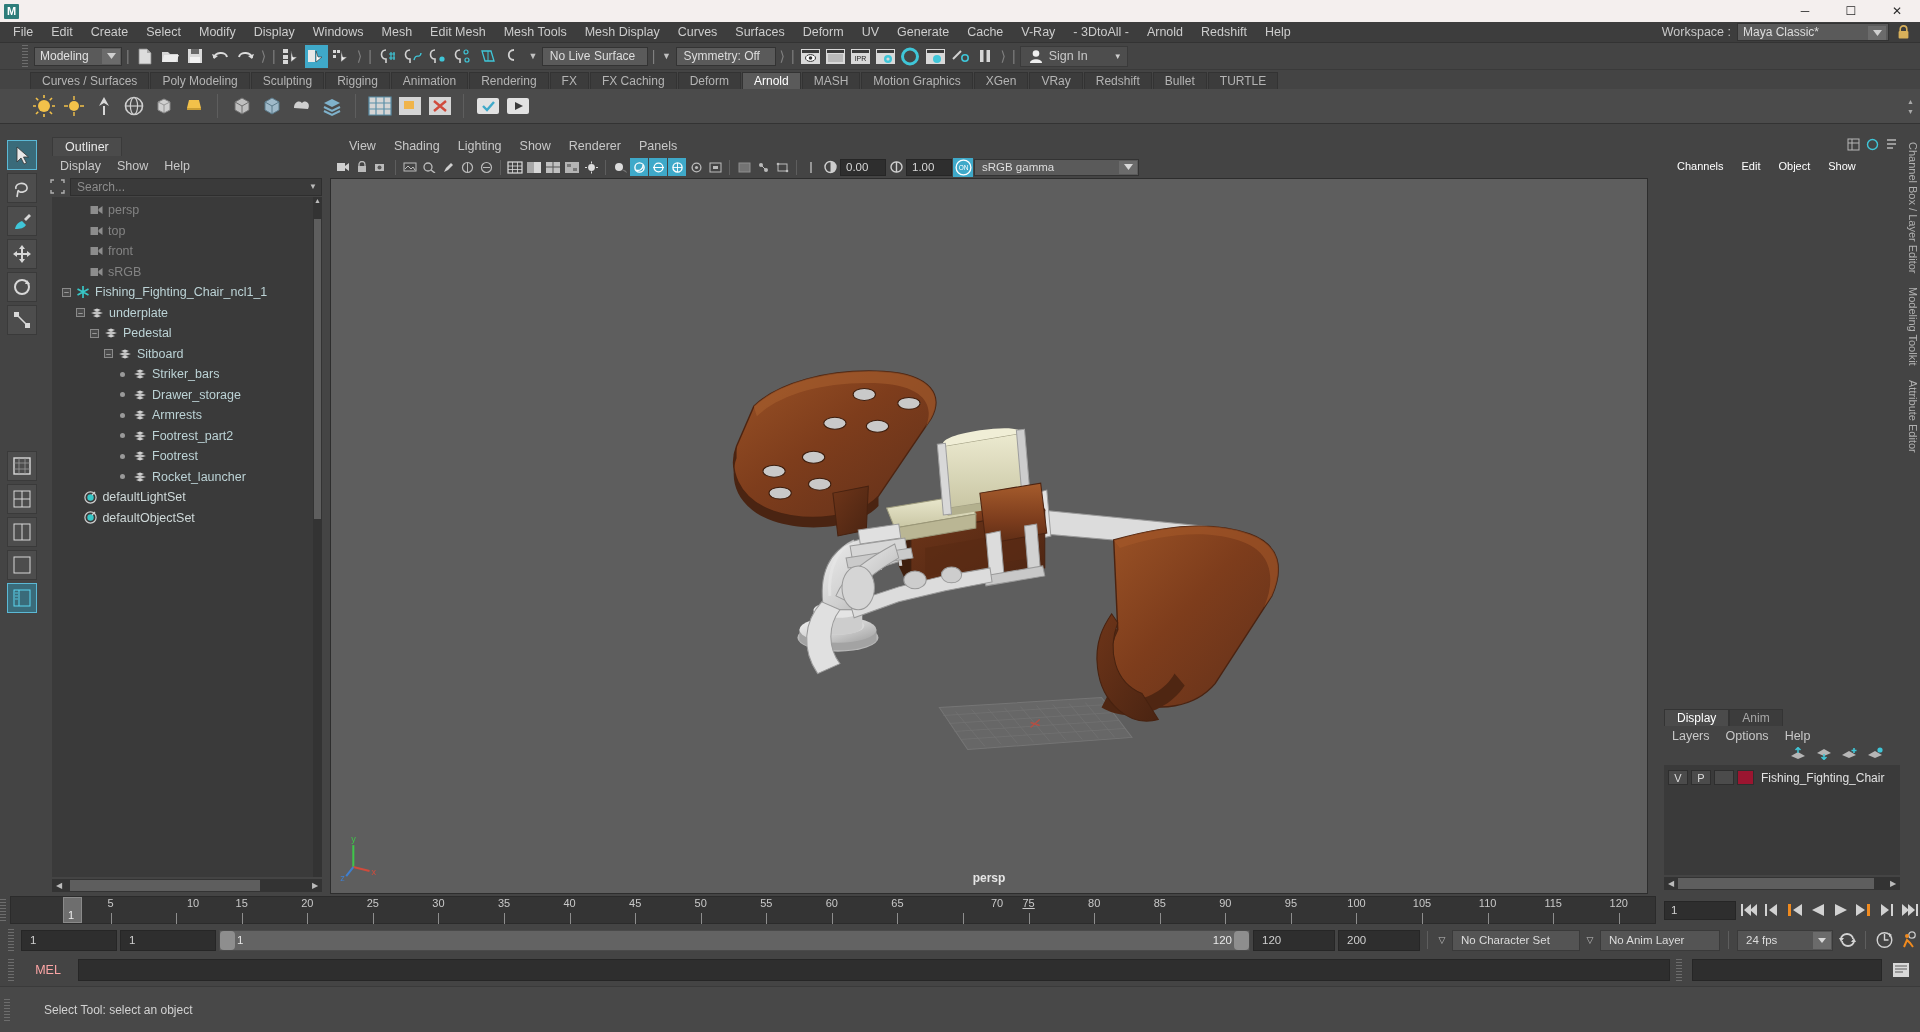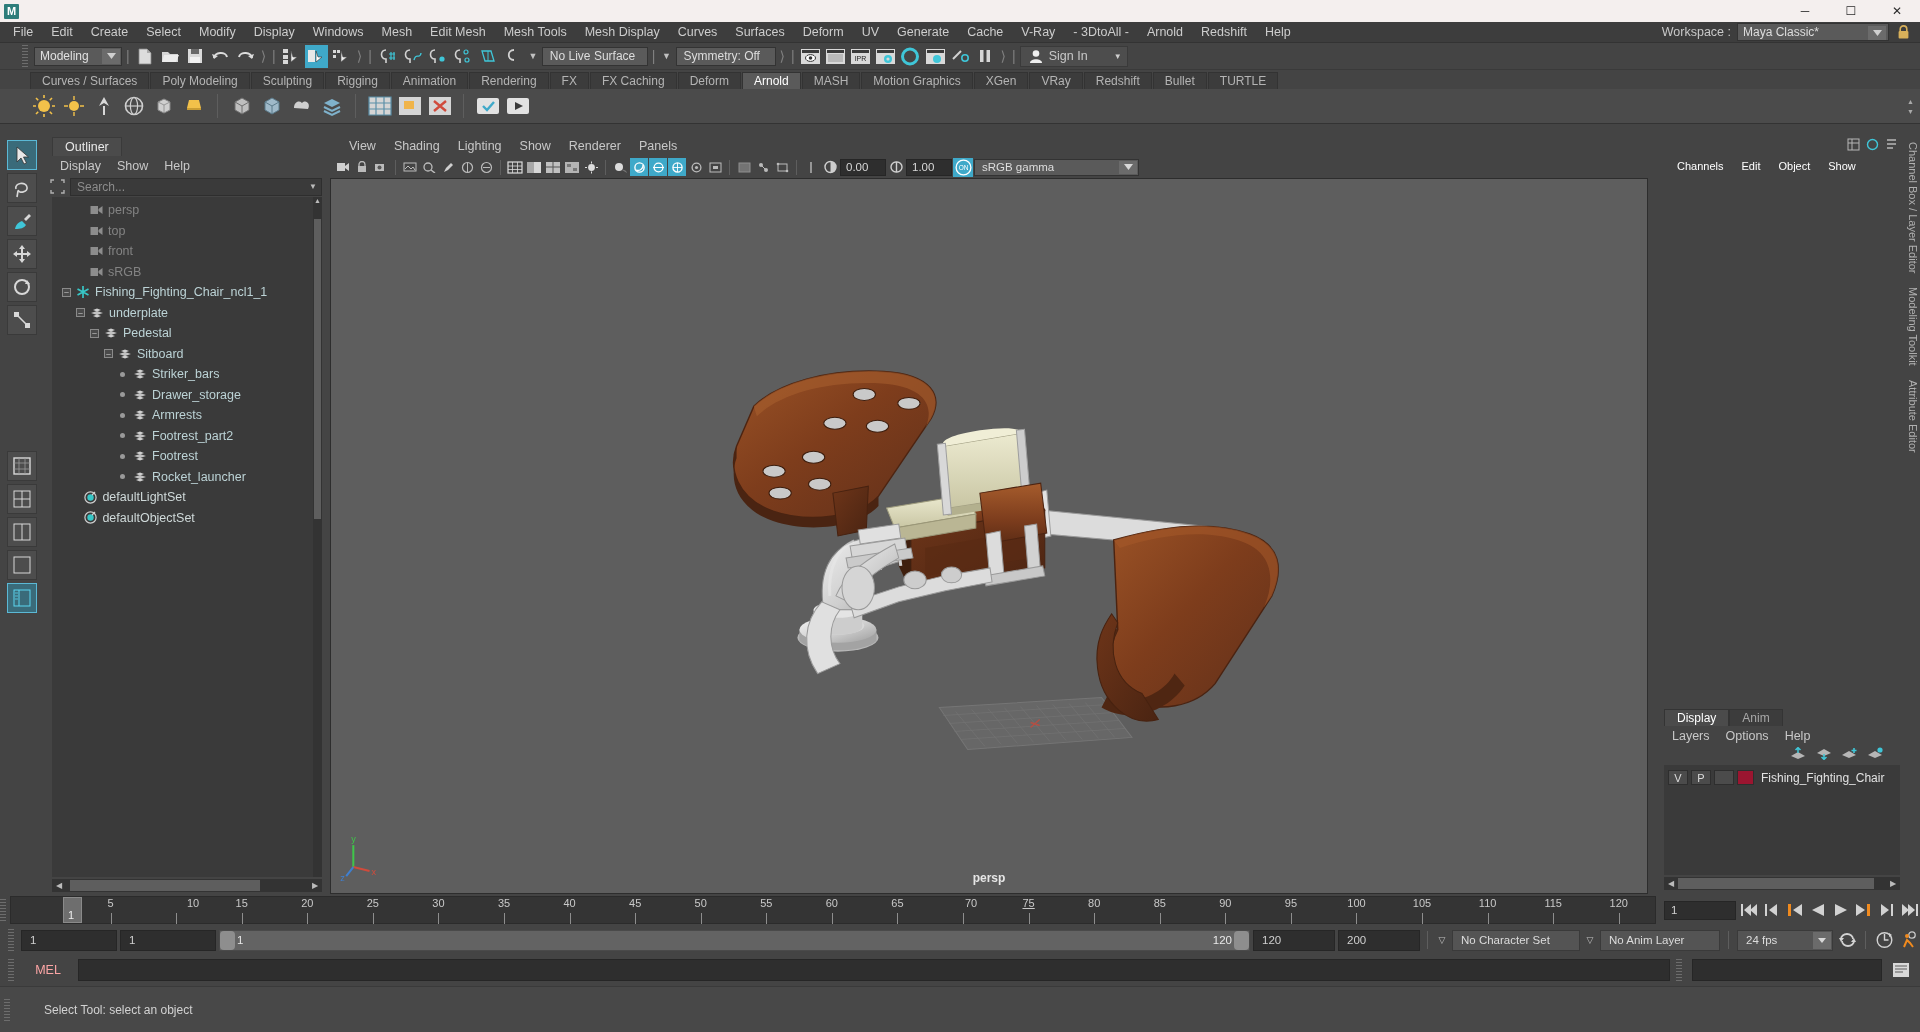--- a/index.html
+++ b/index.html
@@ -1256,21 +1256,21 @@
       <div class="tl-tlabel" style="left: 624.164px;">45</div>
       <div class="tl-tick" style="left: 689.738px;"></div>
       <div class="tl-tlabel" style="left: 689.738px;">50</div>
       <div class="tl-tick" style="left: 755.311px;"></div>
       <div class="tl-tlabel" style="left: 755.311px;">55</div>
       <div class="tl-tick" style="left: 820.885px;"></div>
       <div class="tl-tlabel" style="left: 820.885px;">60</div>
       <div class="tl-tick" style="left: 886.459px;"></div>
       <div class="tl-tlabel" style="left: 886.459px;">65</div>
       <div class="tl-tick" style="left: 952.033px;"></div>
-      <div class="tl-tlabel" style="left: 960px;">70</div>
+      <div class="tl-tlabel" style="left: 986px;">70</div>
       <div class="tl-tick" style="left: 1017.61px;"></div>
       <div class="tl-tlabel" style="left: 1017.61px; text-decoration: underline;">75</div>
       <div class="tl-tick" style="left: 1083.18px;"></div>
       <div class="tl-tlabel" style="left: 1083.18px;">80</div>
       <div class="tl-tick" style="left: 1148.75px;"></div>
       <div class="tl-tlabel" style="left: 1148.75px;">85</div>
       <div class="tl-tick" style="left: 1214.33px;"></div>
       <div class="tl-tlabel" style="left: 1214.33px;">90</div>
       <div class="tl-tick" style="left: 1279.9px;"></div>
       <div class="tl-tlabel" style="left: 1279.9px;">95</div>

